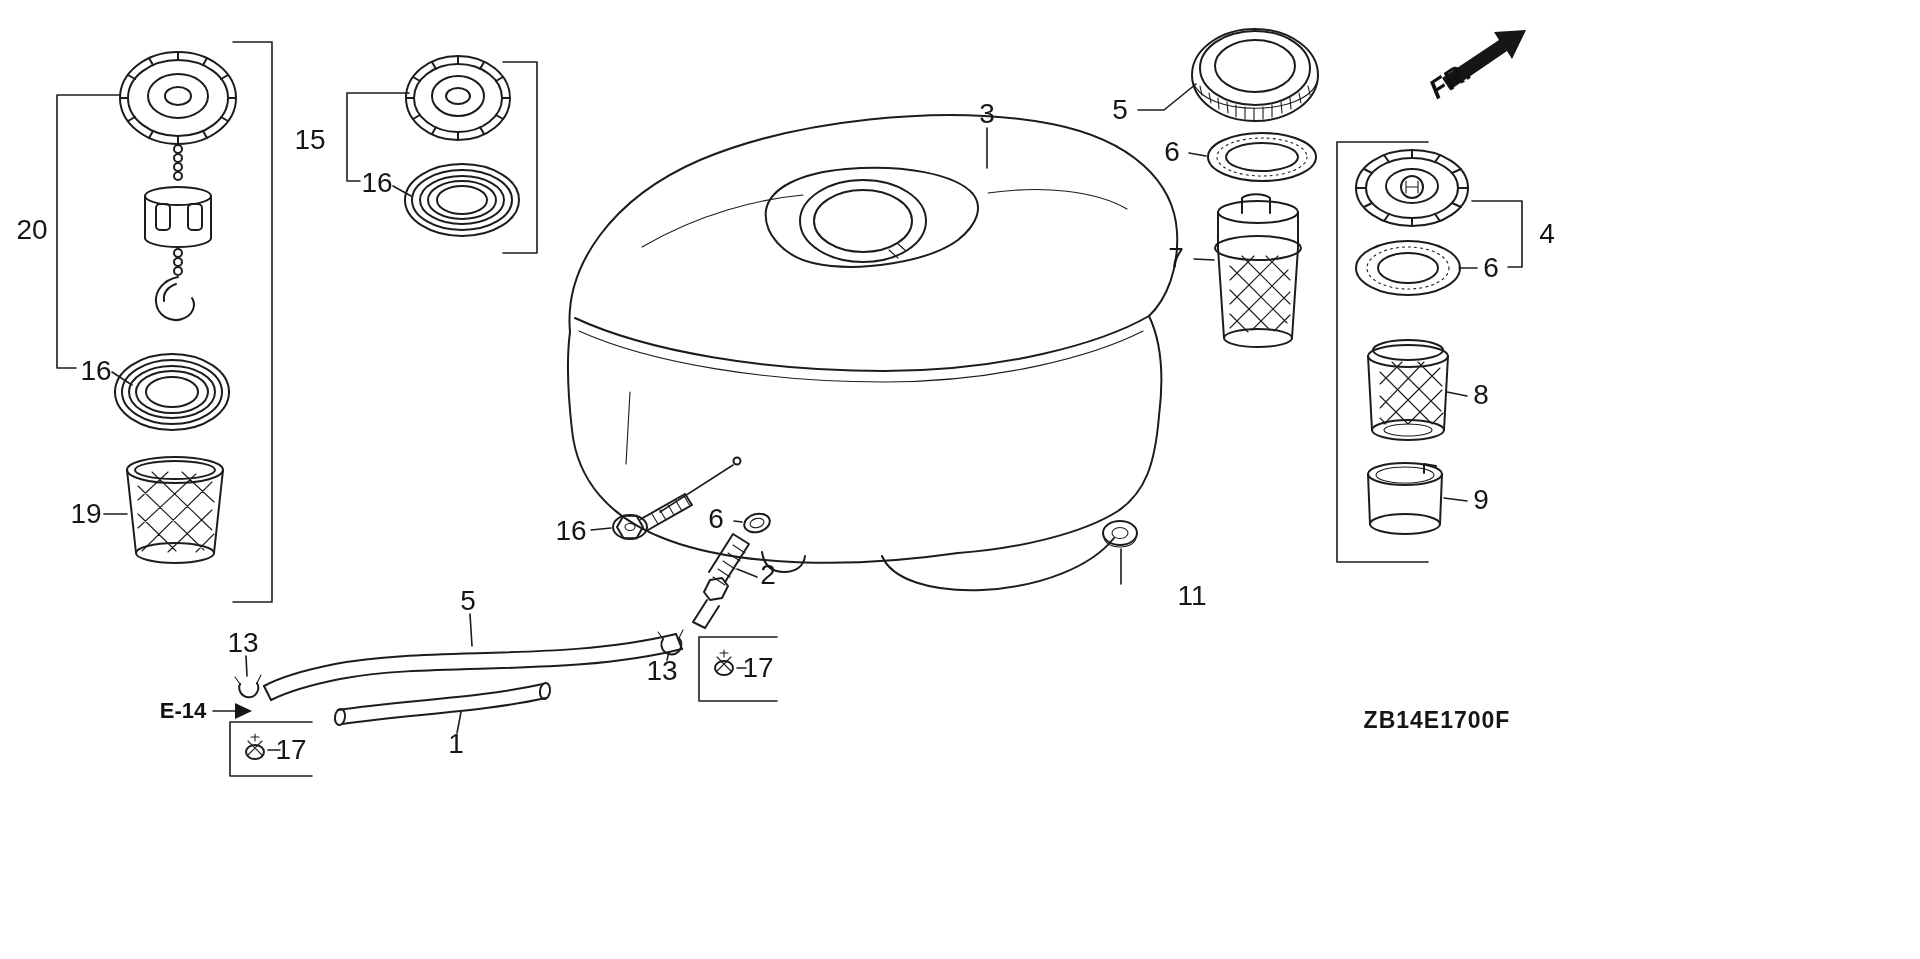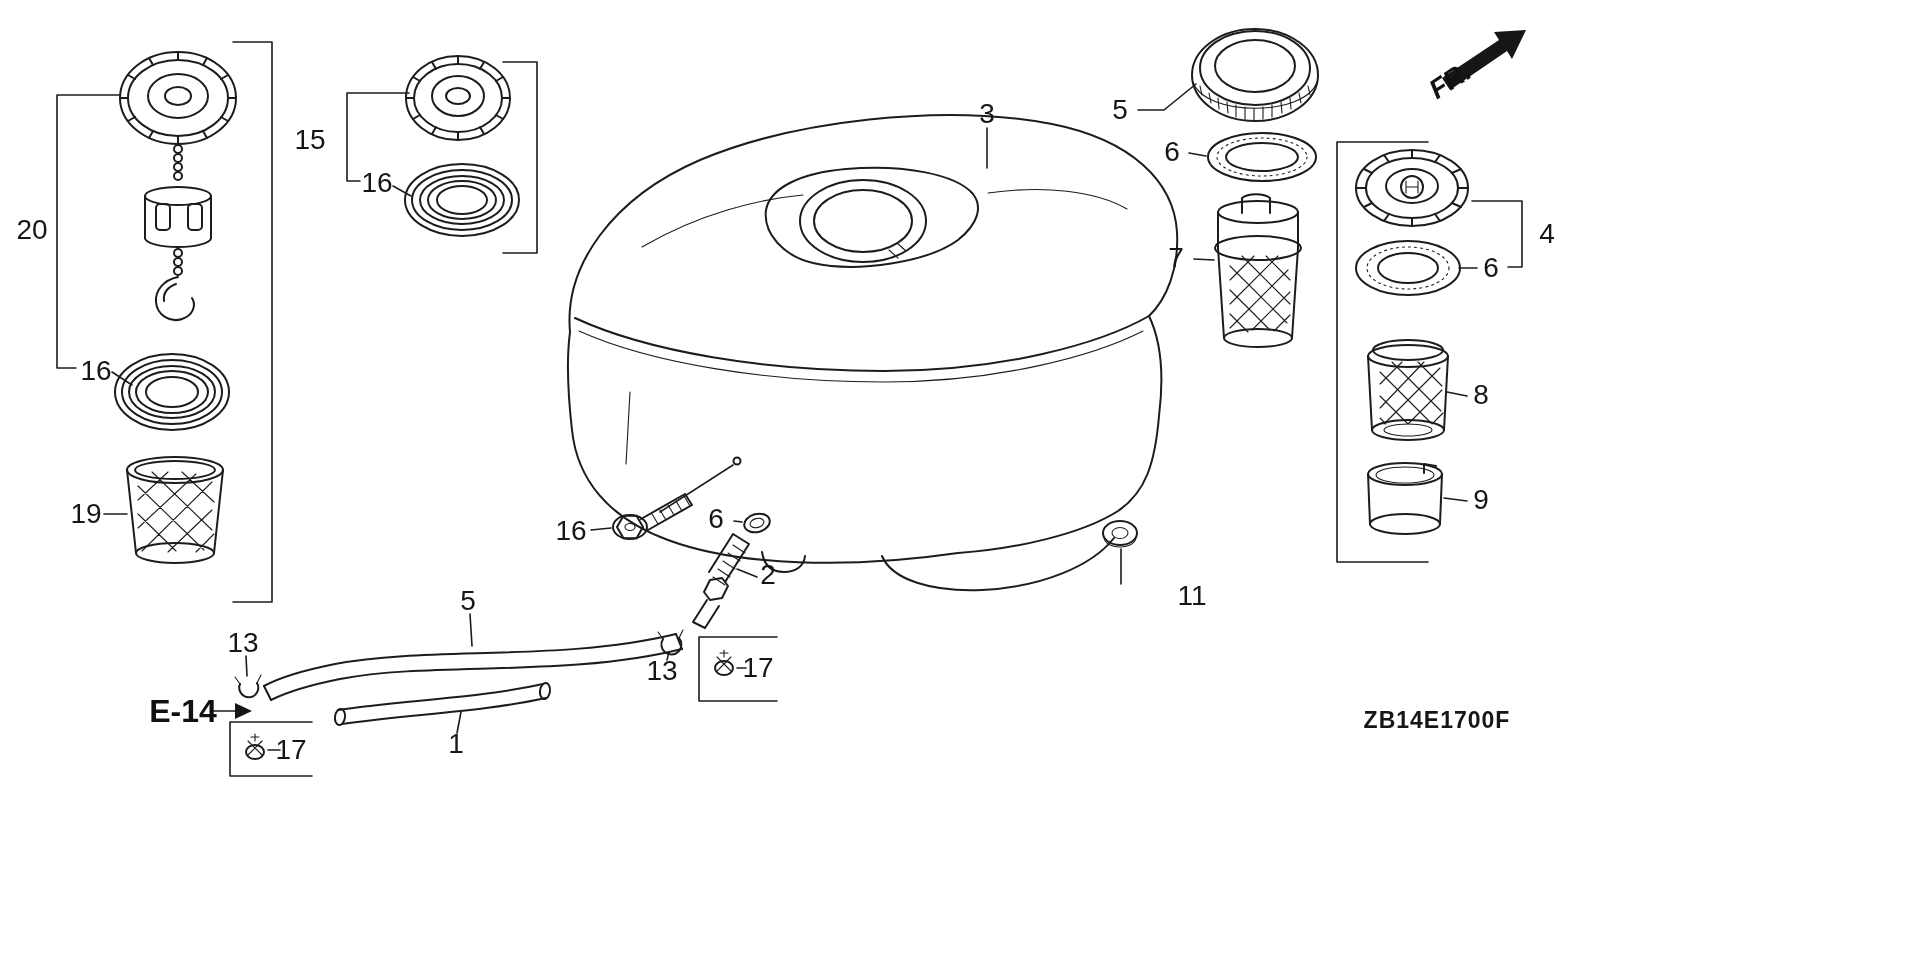--- a/index.html
+++ b/index.html
@@ -23,21 +23,21 @@
     position: absolute;
     transform: translate(-50%, -50%);
     font-size: 28px;
     line-height: 1;
     color: #161616;
     white-space: nowrap;
   }
   .ref-label {
     position: absolute;
     transform: translate(-50%, -50%);
-    font-size: 32px;
+    font-size: 22px;
     font-weight: bold;
     color: #111111;
     white-space: nowrap;
   }
   .part-code {
     position: absolute;
     transform: translate(-50%, -50%);
     font-size: 23px;
     font-weight: bold;
     letter-spacing: 1px;

